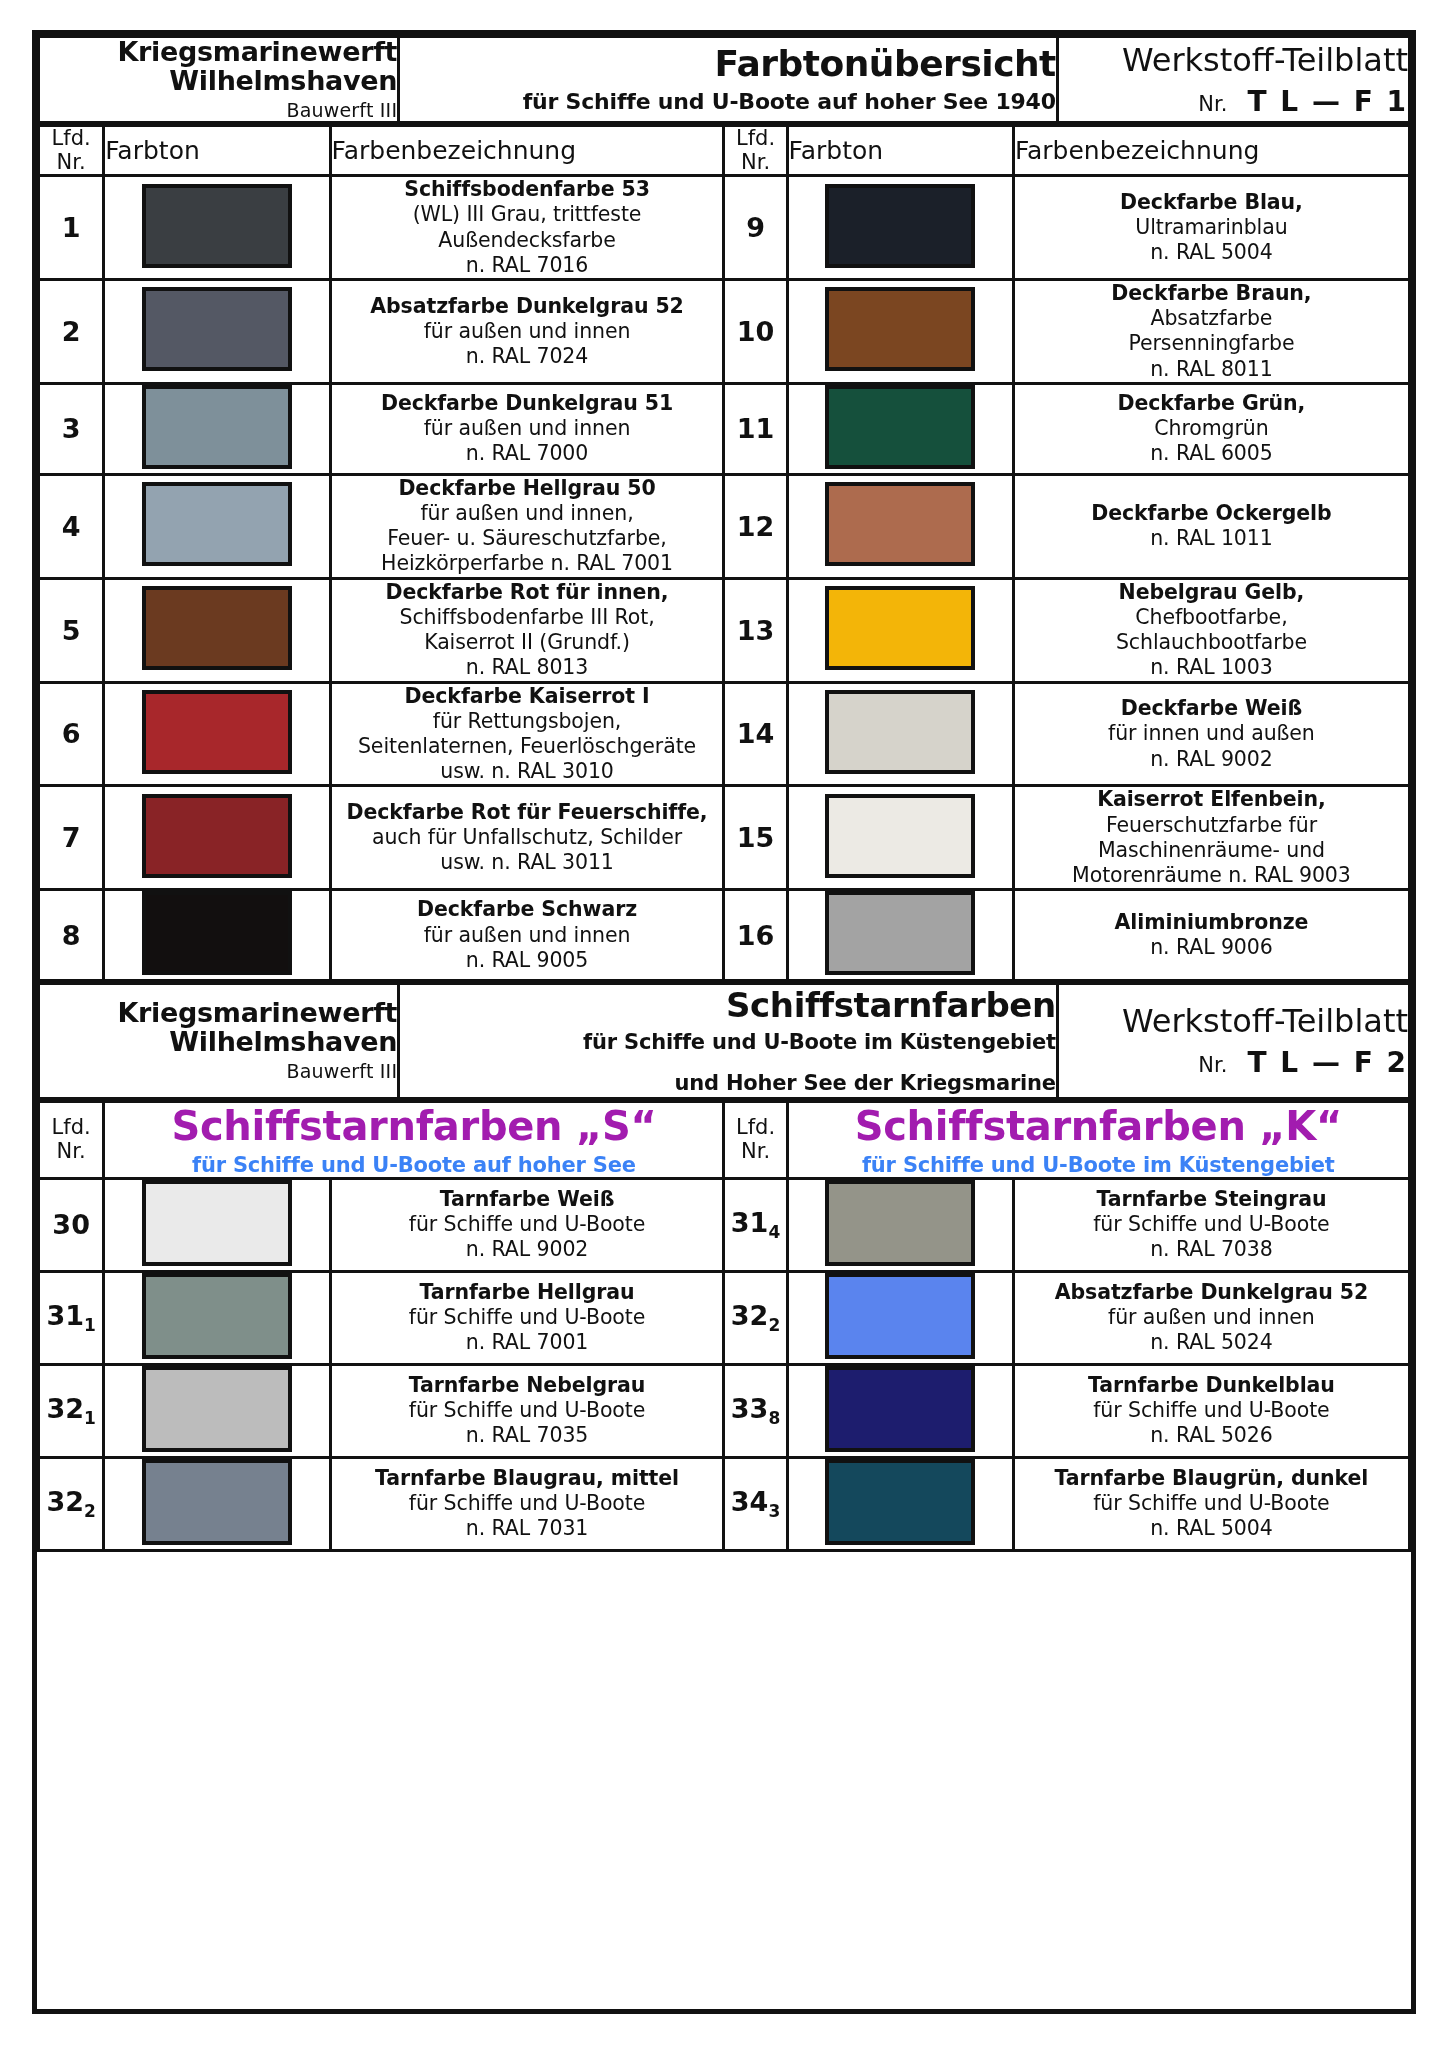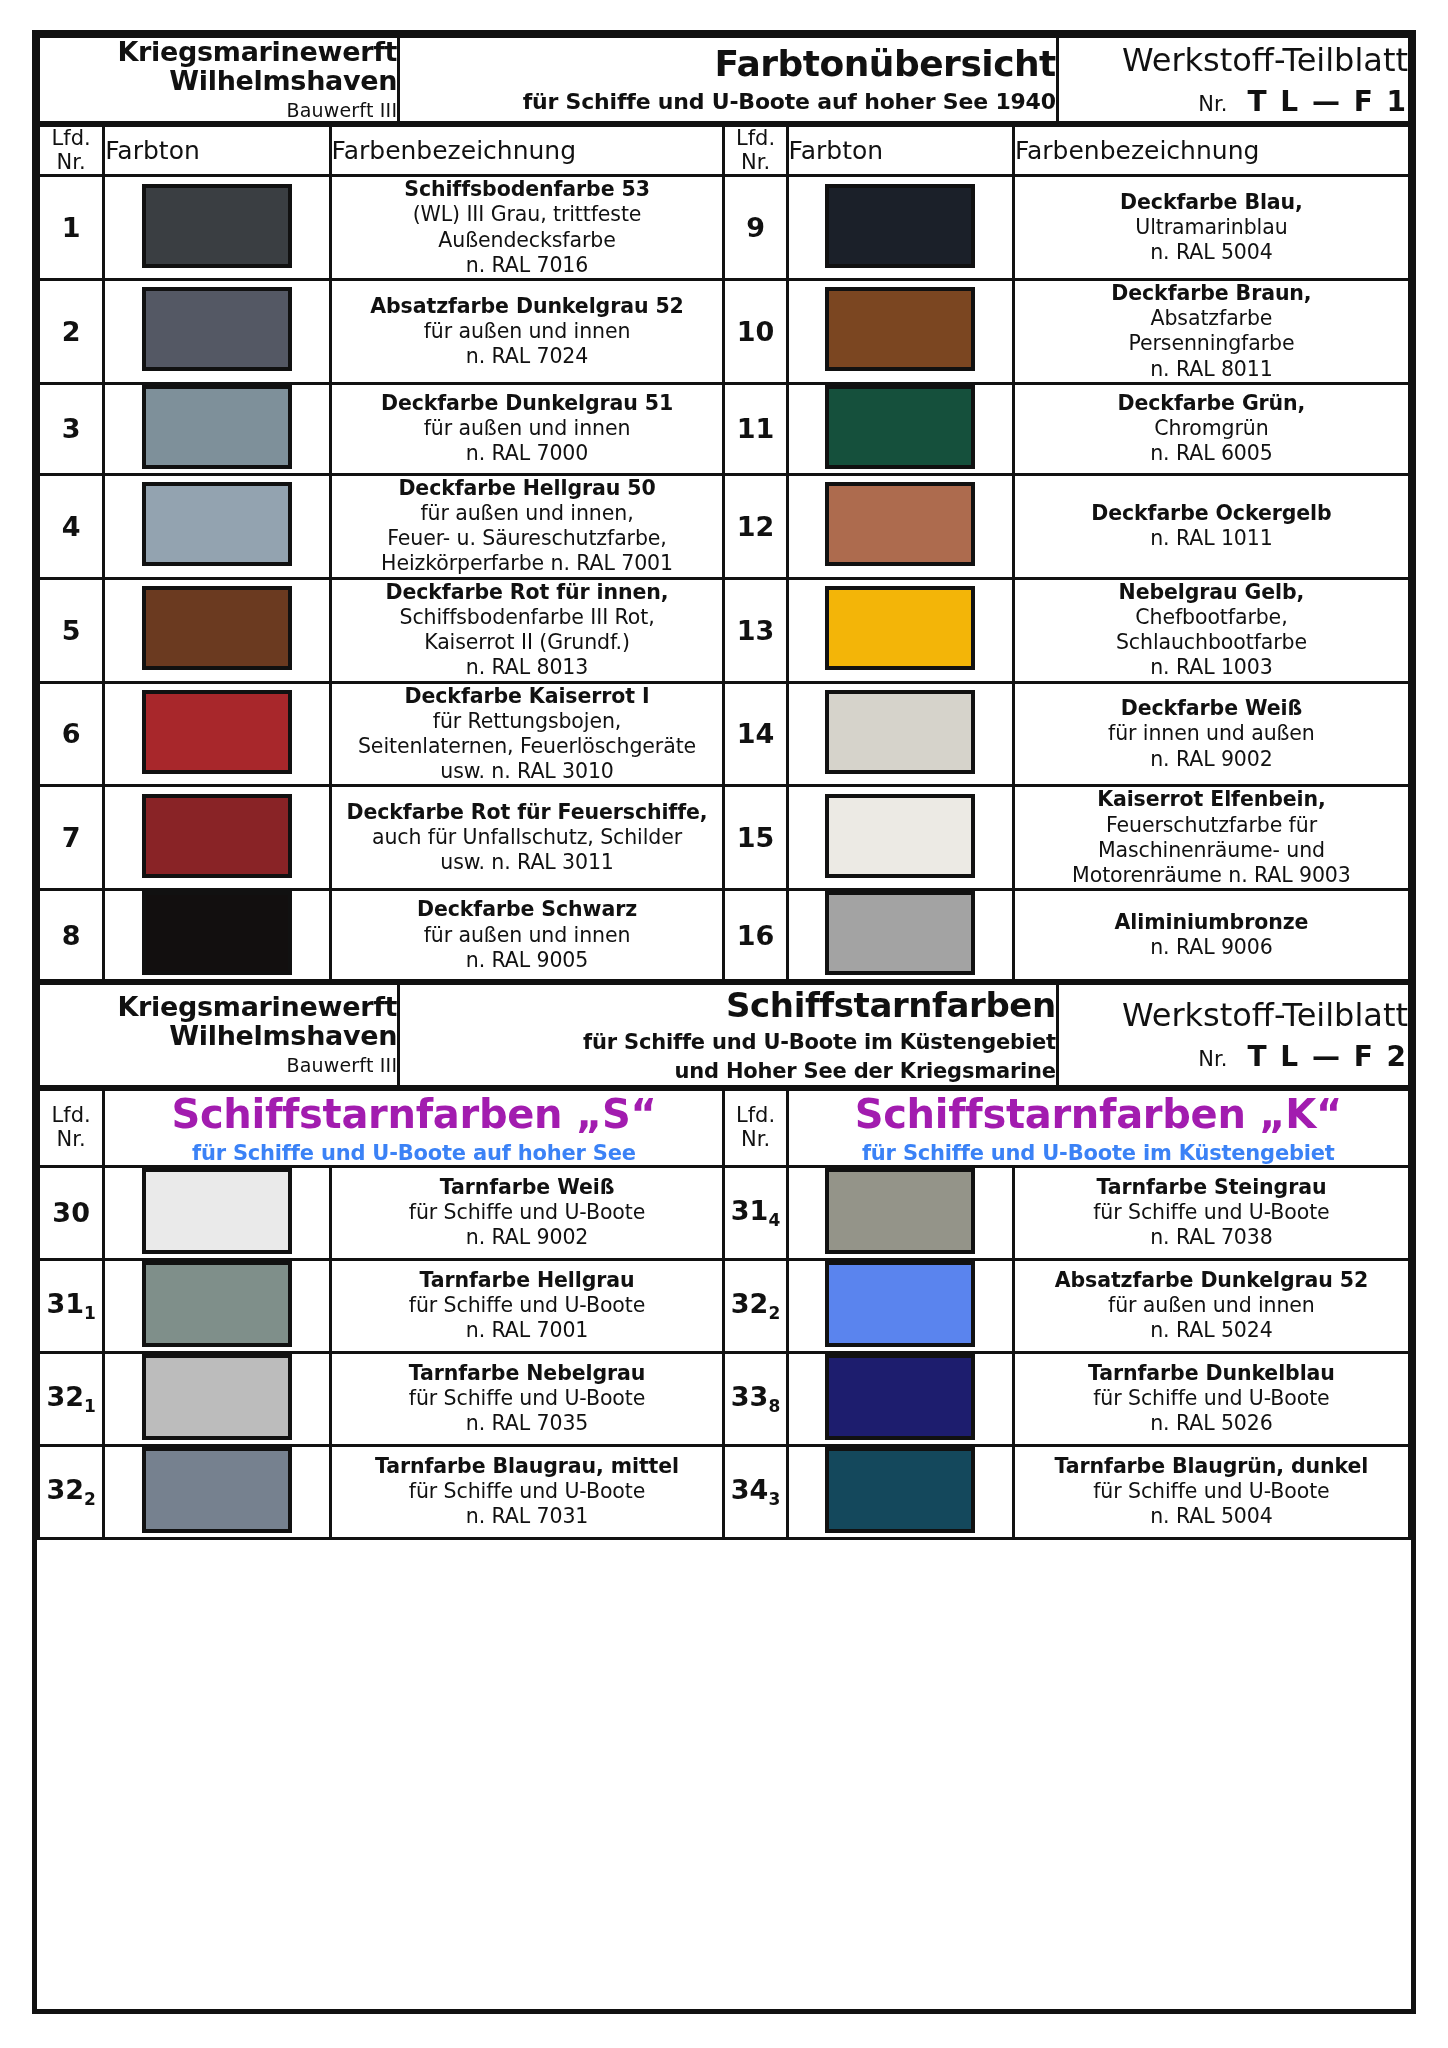--- a/index.html
+++ b/index.html
@@ -377,21 +377,21 @@
       <tbody>
           <tr>
         <td class="titlecell">
           <div class="t-org1">Kriegsmarinewerft</div>
           <div class="t-org1">Wilhelmshaven</div>
           <div class="t-org2">Bauwerft III</div>
         </td>
         <td class="titlecell">
           <div class="s2-main">Schiffstarnfarben</div>
           <div class="s2-sub">für Schiffe und U-Boote im Küstengebiet</div>
-          <div class="s2-sub" style="margin-top:4px">und Hoher See der Kriegsmarine</div>
+          <div class="s2-sub" style="margin-top:16px">und Hoher See der Kriegsmarine</div>
         </td>
         <td class="titlecell">
           <div class="t-wst">Werkstoff-Teilblatt</div>
           <div class="t-nr">
             <span>Nr.</span><b>T L — F 2</b>
           </div>
         </td>
       </tr>
     </tbody>
       </table>

